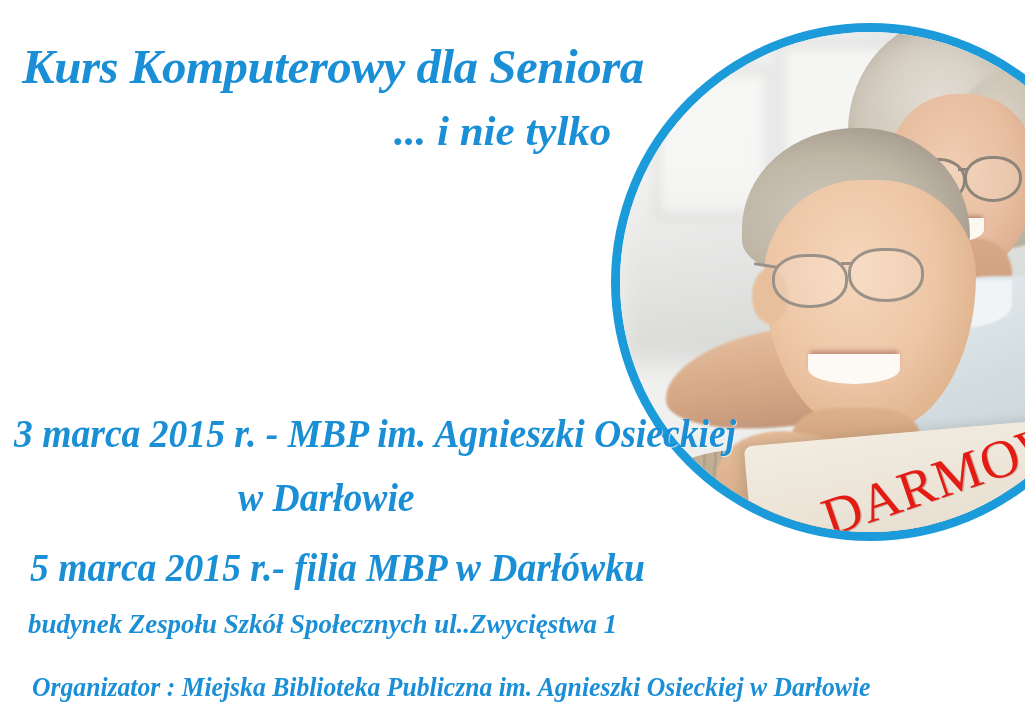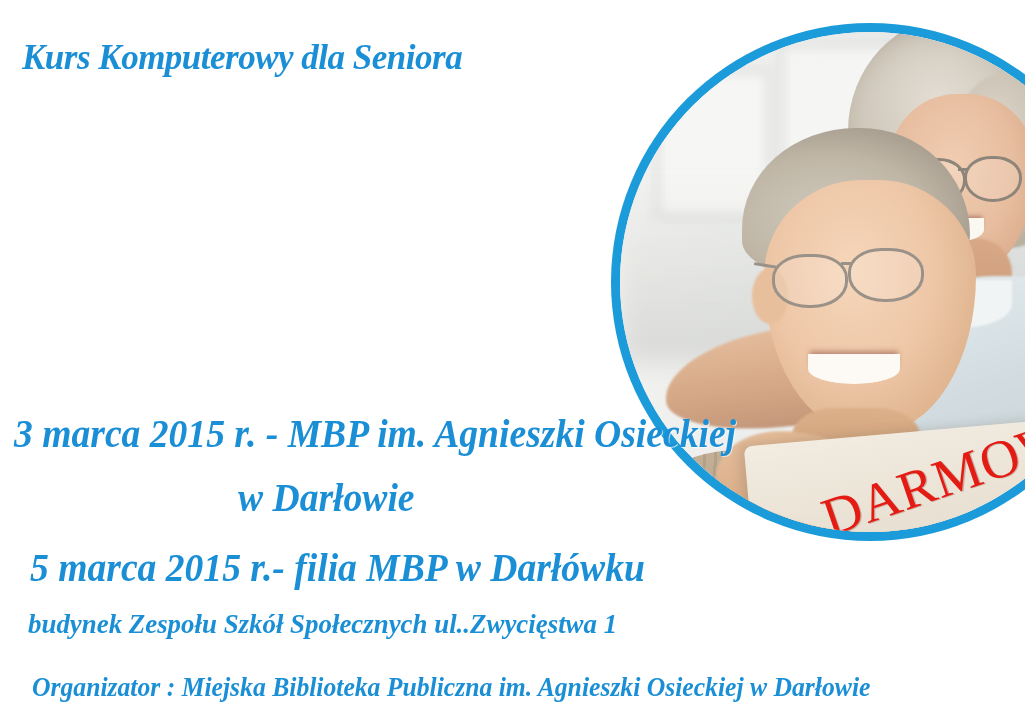--- a/index.html
+++ b/index.html
@@ -257,21 +257,21 @@
     color: #1b8fd6;
     font-family: "Liberation Serif", "DejaVu Serif", serif;
     font-style: italic;
     font-weight: bold;
     white-space: nowrap;
     text-shadow: 1px 1px 0 rgba(255,255,255,.6);
   }
 
   .headline {
     left: 22px; top: 38px;
-    font-size: 35px;
+    font-size: 49px;
     letter-spacing: -.5px;
   }
   .subhead {
     left: 394px; top: 106px;
     font-size: 43px;
   }
   .start {
     left: 24px; top: 258px;
     font-size: 46px;
     letter-spacing: 1px;
@@ -348,20 +348,21 @@
       <div class="laptop-base"></div>
       <div class="laptop-accent"></div>
       <div class="laptop-lid"></div>
 
       <div class="stamp">DARMOWY</div>
     </div>
   </div>
 
   <div class="textlayer">
     <div class="headline">Kurs Komputerowy dla Seniora</div>
+    <div class="subhead">... i nie tylko</div>
     <div class="date">3 marca  2015 r. - MBP im. Agnieszki Osieckiej</div>
     <div class="place">w Darłowie</div>
     <div class="date2">5 marca 2015 r.- filia MBP w Darłówku</div>
     <div class="venue">budynek Zespołu Szkół Społecznych ul..Zwycięstwa 1</div>
     <div class="organizer">Organizator : Miejska Biblioteka Publiczna im. Agnieszki Osieckiej w Darłowie</div>
   </div>
 
 </div>
 
 </body></html>

